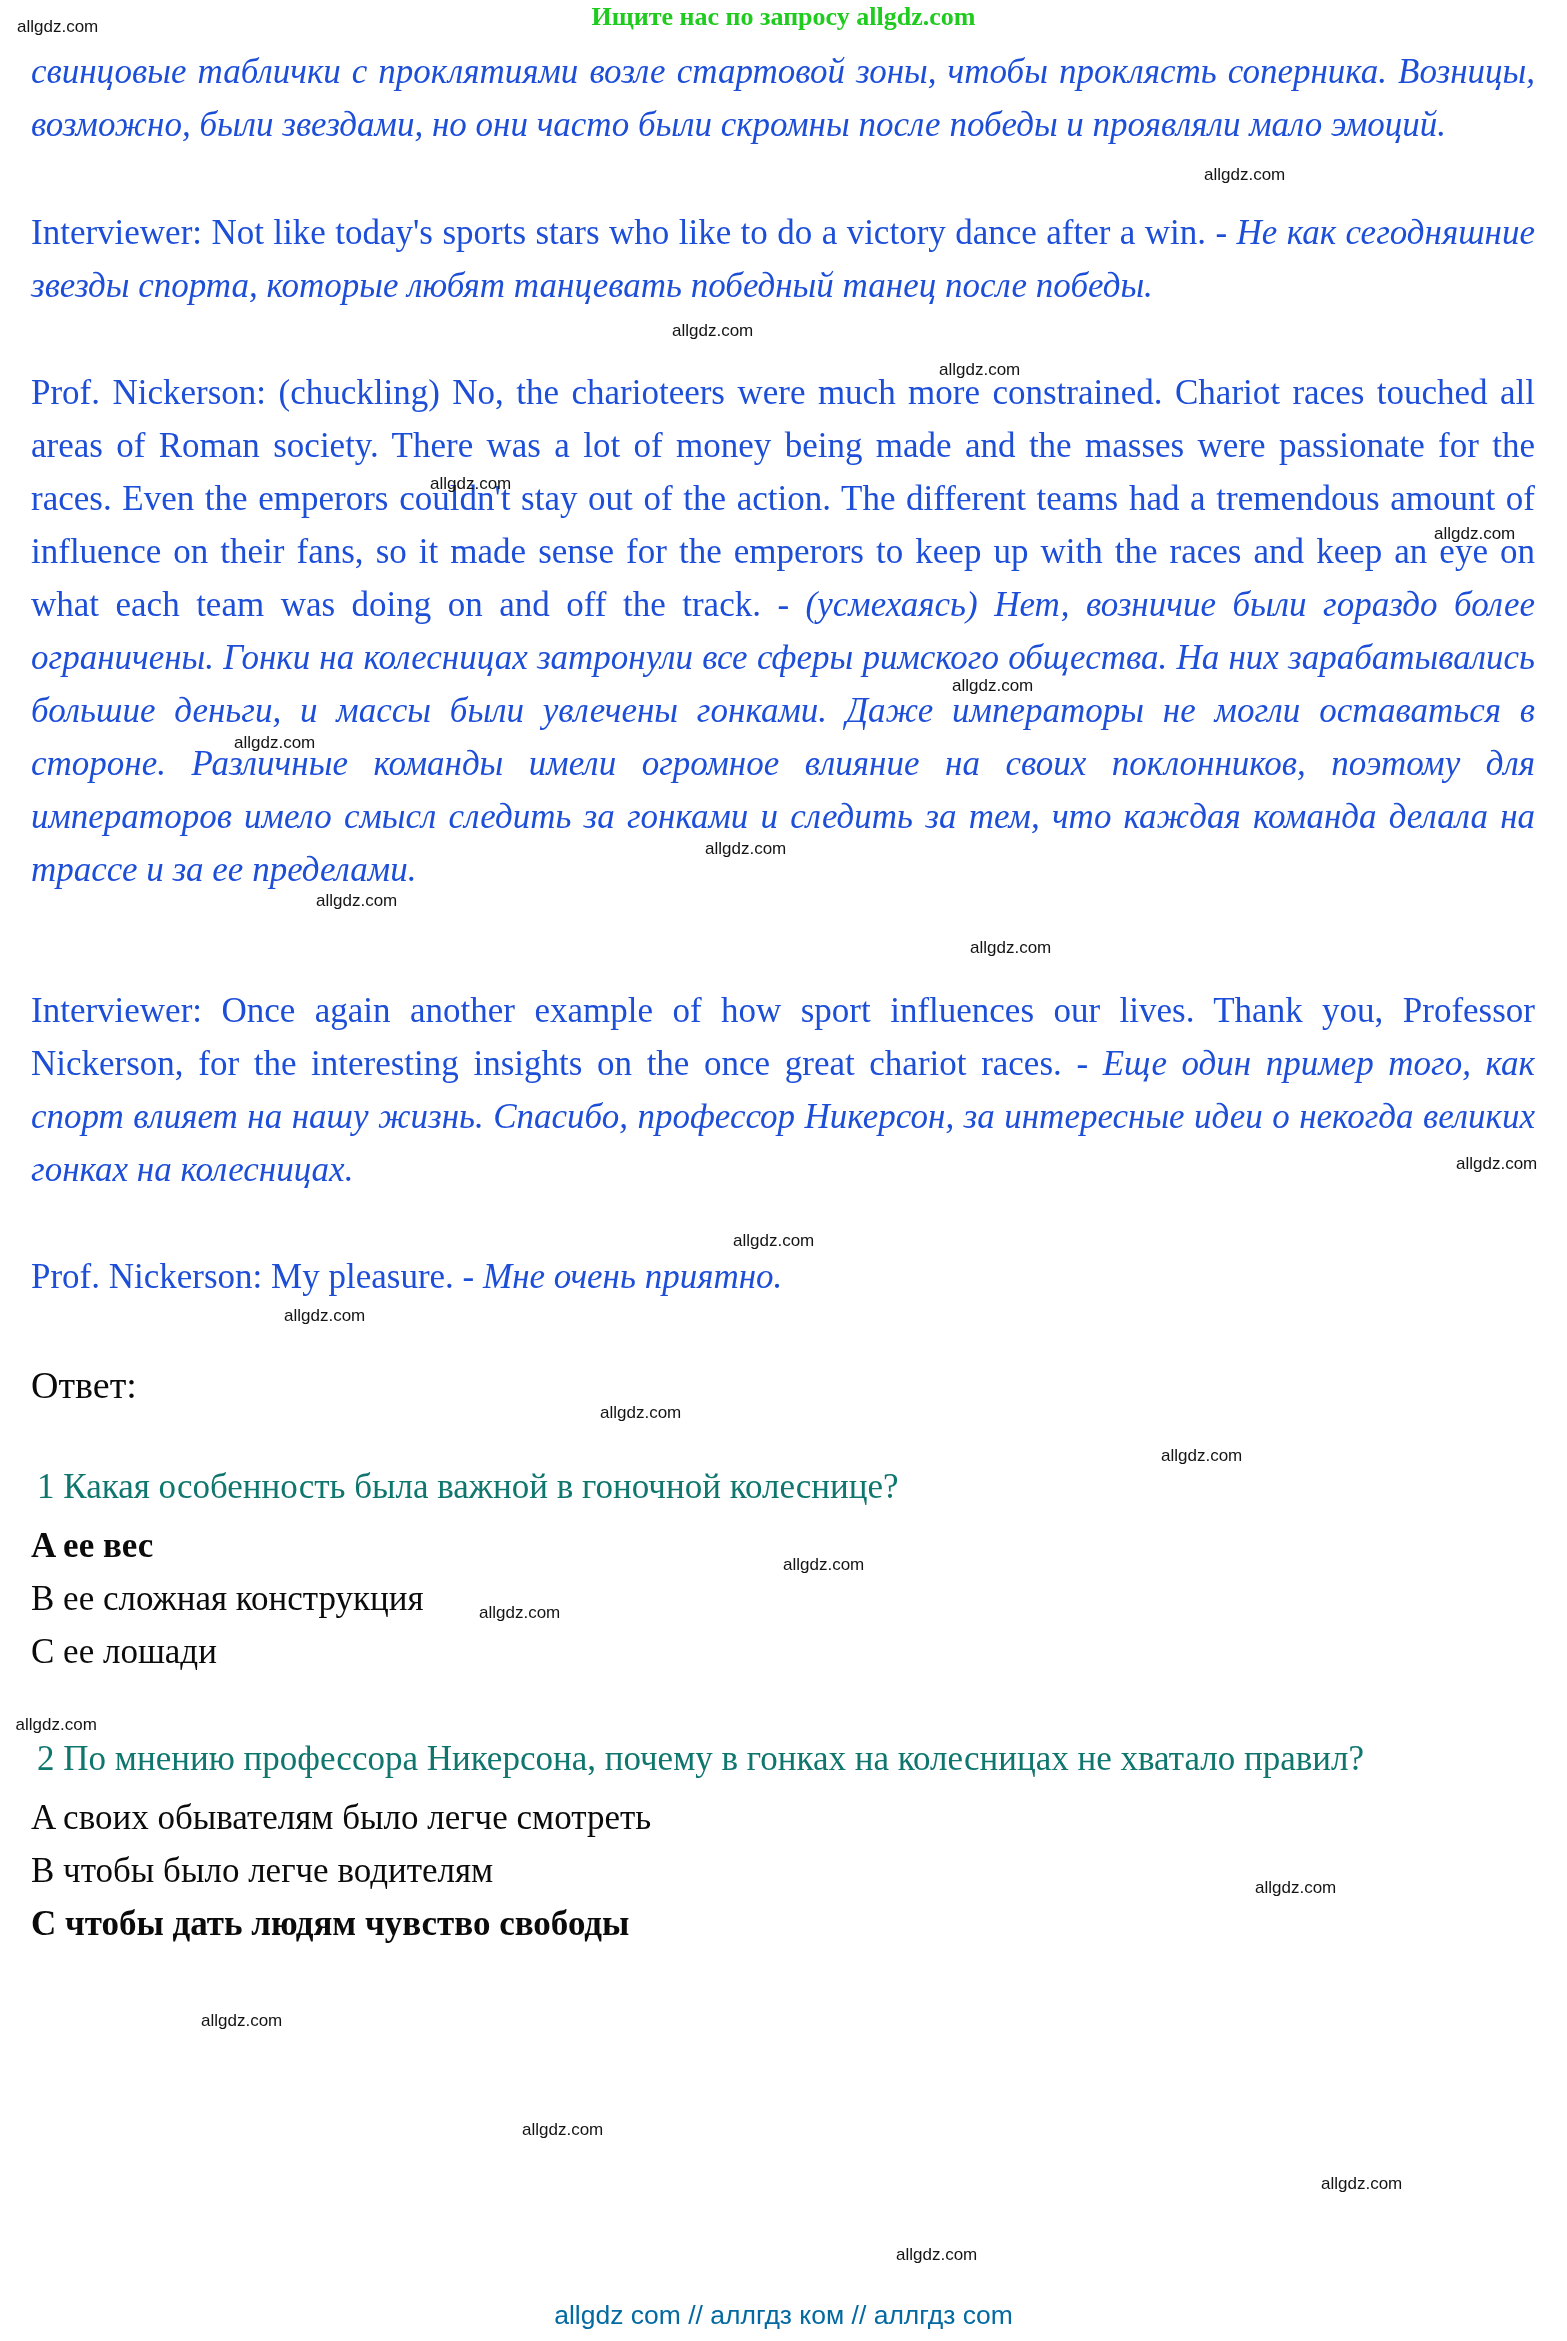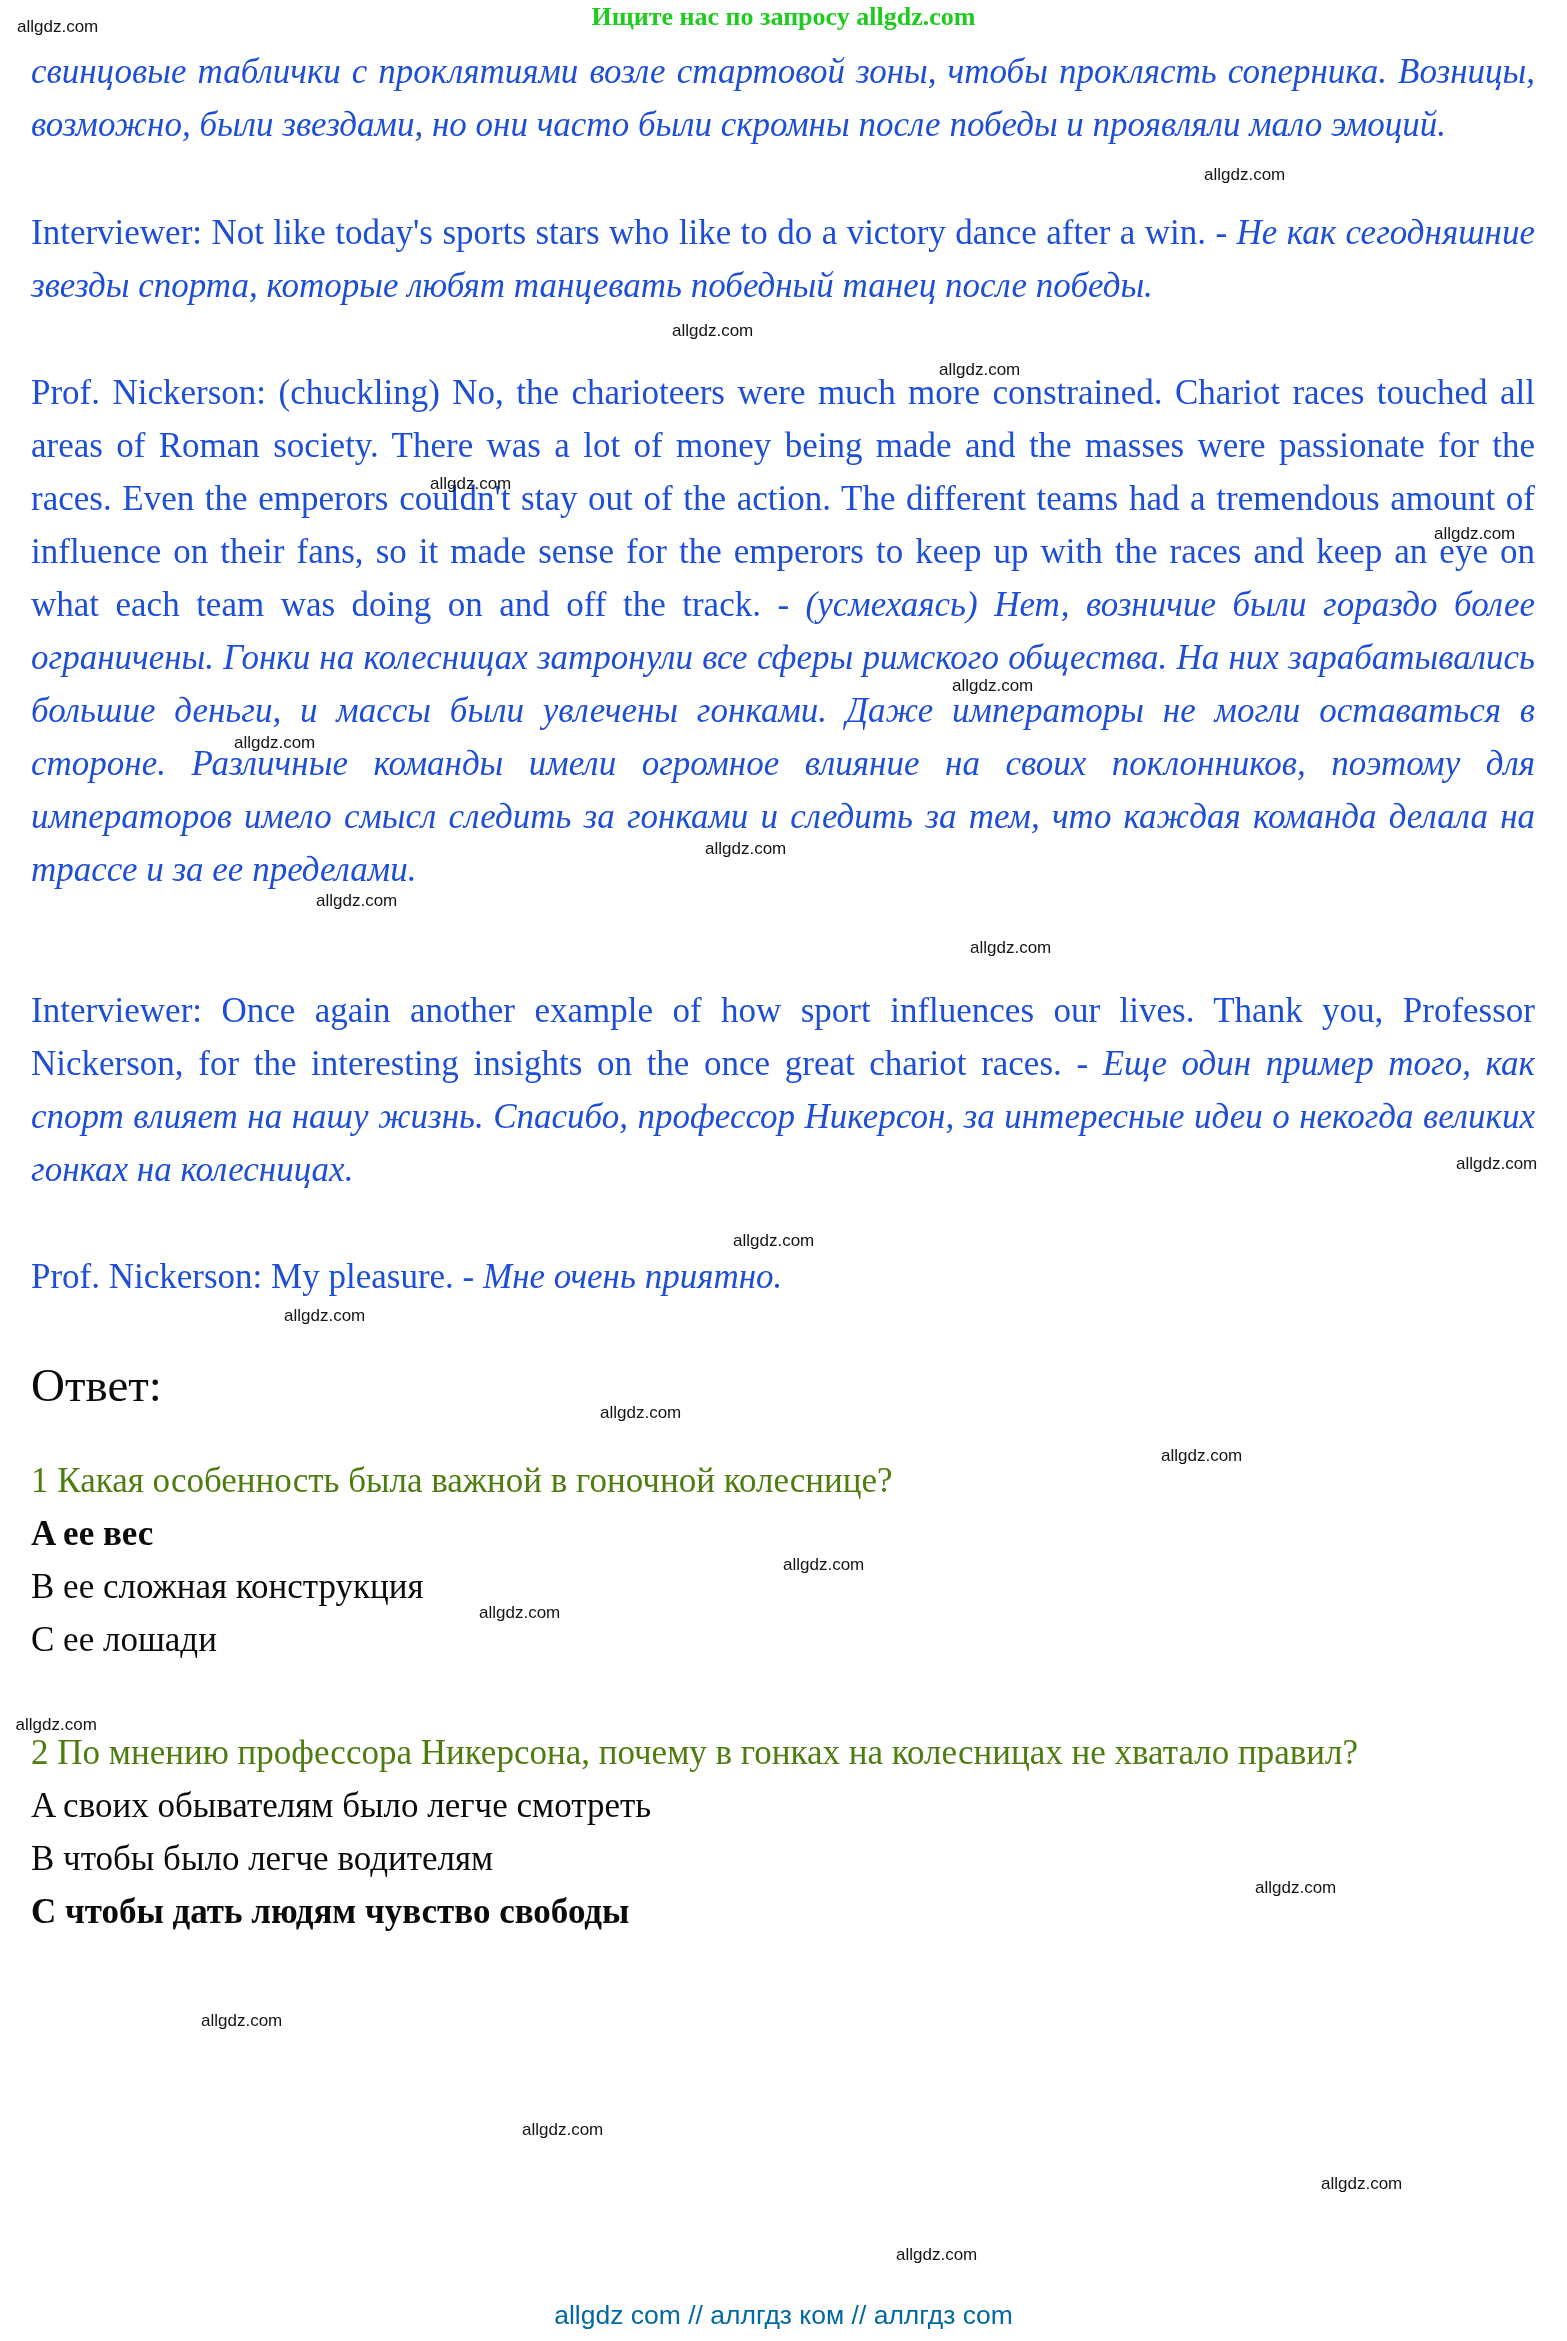--- a/index.html
+++ b/index.html
@@ -68,37 +68,37 @@
   }
 
   
   .blk { position: absolute; left: 31px; width: 1504px; }
 
   .q-block { position: absolute; left: 31px; width: 1504px; }
 
   .qtext {
     font-size: 35px;
     line-height: 53px;
-    color: #4d7c0f;
+    color: #0f766e;
     text-align: justify;
-    margin: 0;
+    margin: 6px;
   }
   .opt {
     font-size: 35px;
     line-height: 53px;
     color: #0b0b0b;
     margin: 0;
     white-space: nowrap;
   }
   .opt.correct {
     font-weight: 700;
   }
 
   .answer-label {
-    font-size: 47px;
+    font-size: 38px;
     line-height: 47px;
     color: #0b0b0b;
   }
 
   
   .wm {
     position: absolute;
     font-family: "Liberation Sans", sans-serif;
     font-size: 17px;
     color: #141414;

